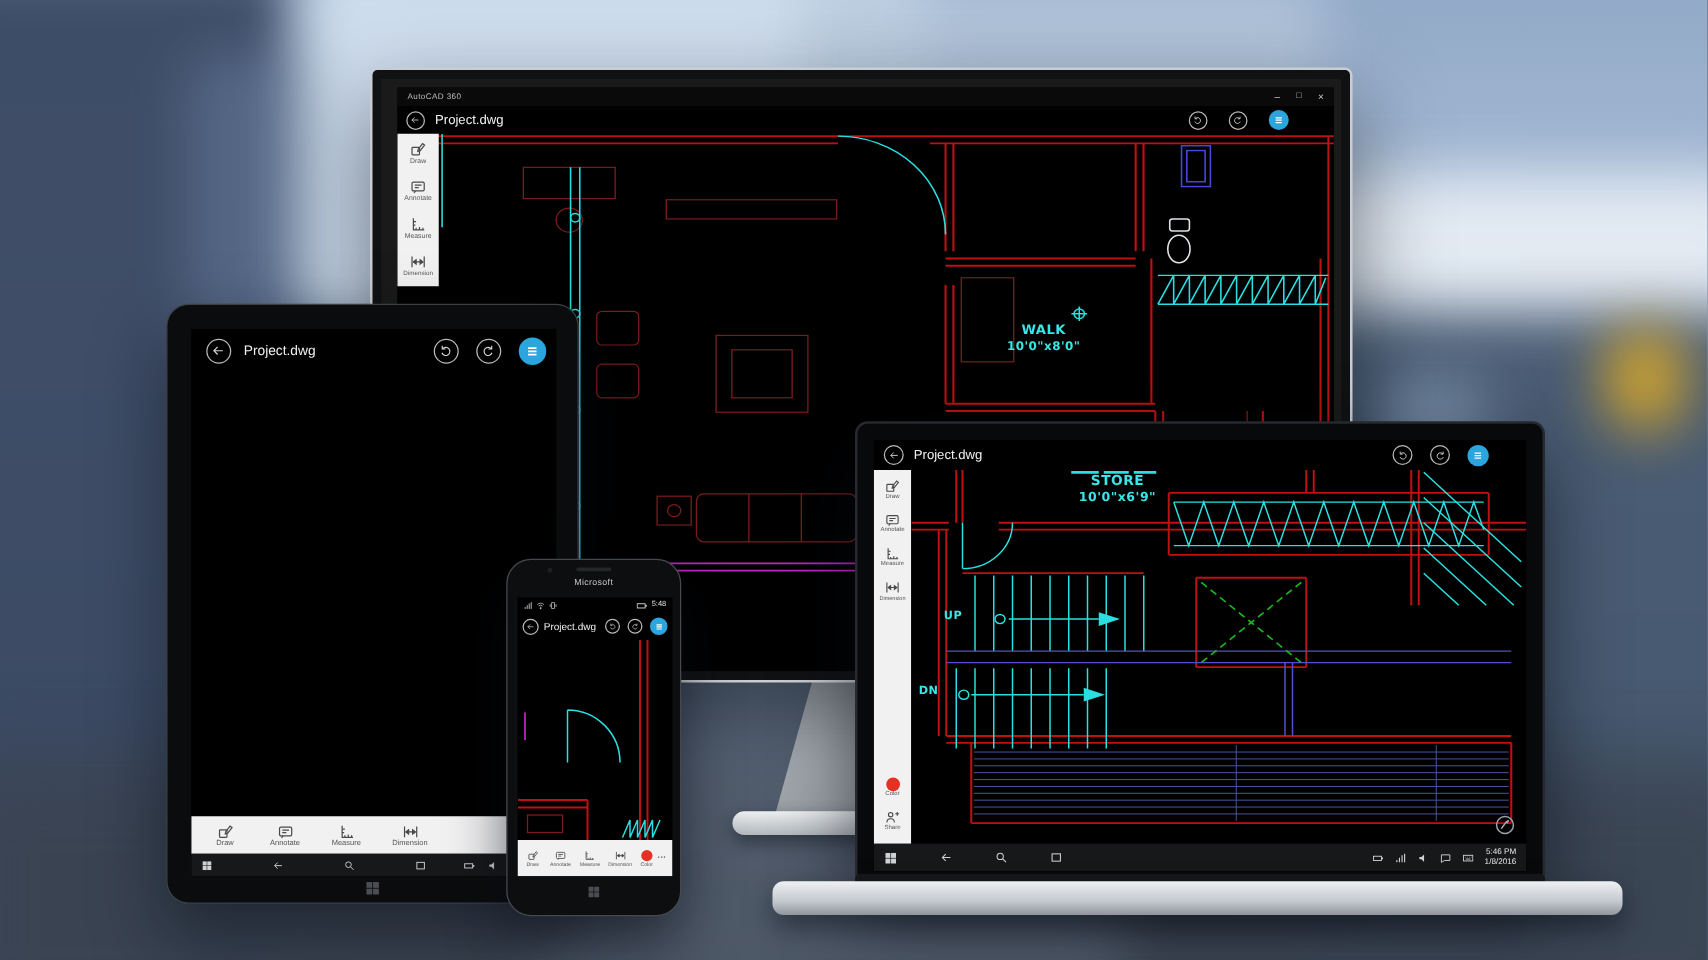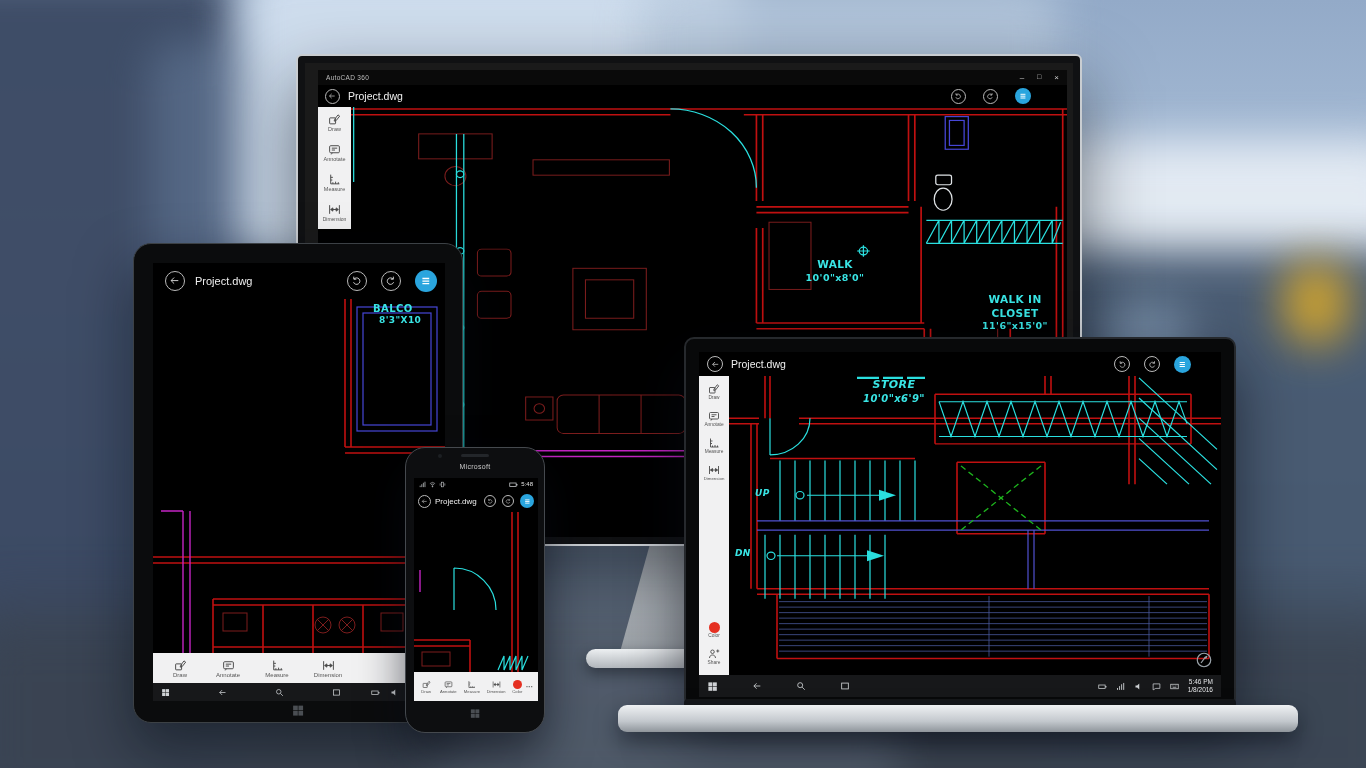--- a/index.html
+++ b/index.html
@@ -57,21 +57,21 @@
   .ph-status{height:12px;display:flex;align-items:center;padding:0 5px;gap:3px;color:#cfcfcf;}
   .ph-appbar{height:22px;display:flex;align-items:center;gap:4px;padding:0 4px;}
 
   
   .laptop{left:684px;top:337px;width:552px;height:371px;background:#08090a;border:2px solid #26292d;
           border-radius:10px;box-shadow:0 26px 60px rgba(8,12,22,.6);box-sizing:border-box;z-index:20;}
   .lap-screen{position:absolute;left:13px;top:13px;width:522px;height:345px;background:#000;overflow:hidden;}
   .lap-head{height:24px;display:flex;align-items:center;gap:8px;padding:0 8px;}
   .lap-side{position:absolute;left:0;top:24px;bottom:22px;width:30px;background:#f1f1f2;
             display:flex;flex-direction:column;align-items:center;box-sizing:border-box;padding:2px 0 6px 0;}
-  .lap-canvas{position:absolute;left:30px;top:24px;right:0;bottom:22px;background:#000;overflow:hidden;font-style:italic;}
+  .lap-canvas{position:absolute;left:30px;top:24px;right:0;bottom:22px;background:#000;overflow:hidden;}
   .lap-task{position:absolute;left:0;right:0;bottom:0;height:22px;}
   .lap-base{left:618px;top:705px;width:680px;height:27px;border-radius:9px;
             background:linear-gradient(180deg,#eff1f3,#c3c8cd 60%,#8f959b);box-shadow:0 10px 22px rgba(8,12,22,.5);z-index:25;}
   .lap-hinge{left:684px;top:699px;width:552px;height:9px;background:#15171a;border-radius:4px;z-index:24;}
 
   
   svg.cad{position:absolute;left:0;top:0;}
   .wall{stroke:#c01010;stroke-width:1.6;fill:none;}
   .furn{stroke:#7c1d1d;stroke-width:1;fill:none;}
   .cy{stroke:#2adfdf;stroke-width:1.2;fill:none;}
@@ -303,25 +303,20 @@
             </g>
           <g class="bl">
               <rect x="598" y="10" width="22" height="34"></rect>
               <rect x="602" y="14" width="14" height="26"></rect>
             </g>
         </svg>
         <div class="cadlbl" style="left:457px;top:151px;width:120px;font-size:10.5px;">
           <div>WALK</div>
           <div style="font-size:9.5px;">10'0"x8'0"</div>
         </div>
-        <div class="cadlbl" style="left:642px;top:186px;width:110px;font-size:10.5px;">
-          <div>WALK IN</div>
-          <div>CLOSET</div>
-          <div style="font-size:9.5px;">11'6"x15'0"</div>
-        </div>
       </div>
       <div class="toolpanel" style="position:absolute;left:0;top:37px;width:33px;height:122px;">
         <div class="titem" style="height:30px;">
             <svg style="width:13px;height:13px;">
               <use href="#i-draw"></use>
             </svg>
             <span class="tlabel" style="font-size:5.5px;">Draw</span>
           </div>
         <div class="titem" style="height:30px;">
             <svg style="width:13px;height:13px;">
@@ -365,47 +360,20 @@
             <svg>
               <use href="#i-redo"></use>
             </svg>
           </span>
         <span class="cir menu" style="width:22px;height:22px;">
             <svg>
               <use href="#i-menu3"></use>
             </svg>
           </span>
       </span>
-    </div>
-    <div style="position:absolute;left:0;top:36px;right:0;bottom:48px;overflow:hidden;">
-      <svg class="cad" width="292" height="354" viewBox="0 0 292 354">
-        <g class="wall">
-          <path d="M192,0V148 M198,0V148 M192,148H292 M192,154H292 M0,258H292 M0,264H292
-                   M60,300H292 M60,306H292 M60,300V354 M110,306V354 M160,306V354 M210,306V354 M262,306V354 M60,348H292"></path>
-        </g>
-        <g class="bl">
-            <rect x="204" y="8" width="80" height="124"></rect>
-            <rect x="210" y="14" width="68" height="112"></rect>
-          </g>
-        <g class="mg">
-            <path d="M30,212V354 M37,212V354 M8,212H30"></path>
-          </g>
-        <g class="furn">
-          <circle cx="170" cy="326" r="8"></circle>
-            <path d="M164,320L176,332 M176,320L164,332"></path>
-          <circle cx="194" cy="326" r="8"></circle>
-            <path d="M188,320L200,332 M200,320L188,332"></path>
-          <rect x="70" y="314" width="24" height="18"></rect>
-            <rect x="228" y="314" width="22" height="18"></rect>
-        </g>
-      </svg>
-      <div class="cadlbl" style="left:220px;top:3px;font-size:10px;text-align:left;">
-        <div>BALCO</div>
-        <div style="font-size:9px;padding-left:6px;">8'3"X10</div>
-      </div>
     </div>
     <div style="position:absolute;left:0;right:0;bottom:18px;height:30px;background:#f1f1f2;display:flex;align-items:center;padding-left:4px;box-sizing:border-box;">
       <div class="titem" style="width:46px;">
           <svg style="width:13px;height:13px;">
             <use href="#i-draw"></use>
           </svg>
           <span class="tlabel" style="font-size:6px;">Draw</span>
         </div>
       <div class="titem" style="width:50px;">
           <svg style="width:13px;height:13px;">

